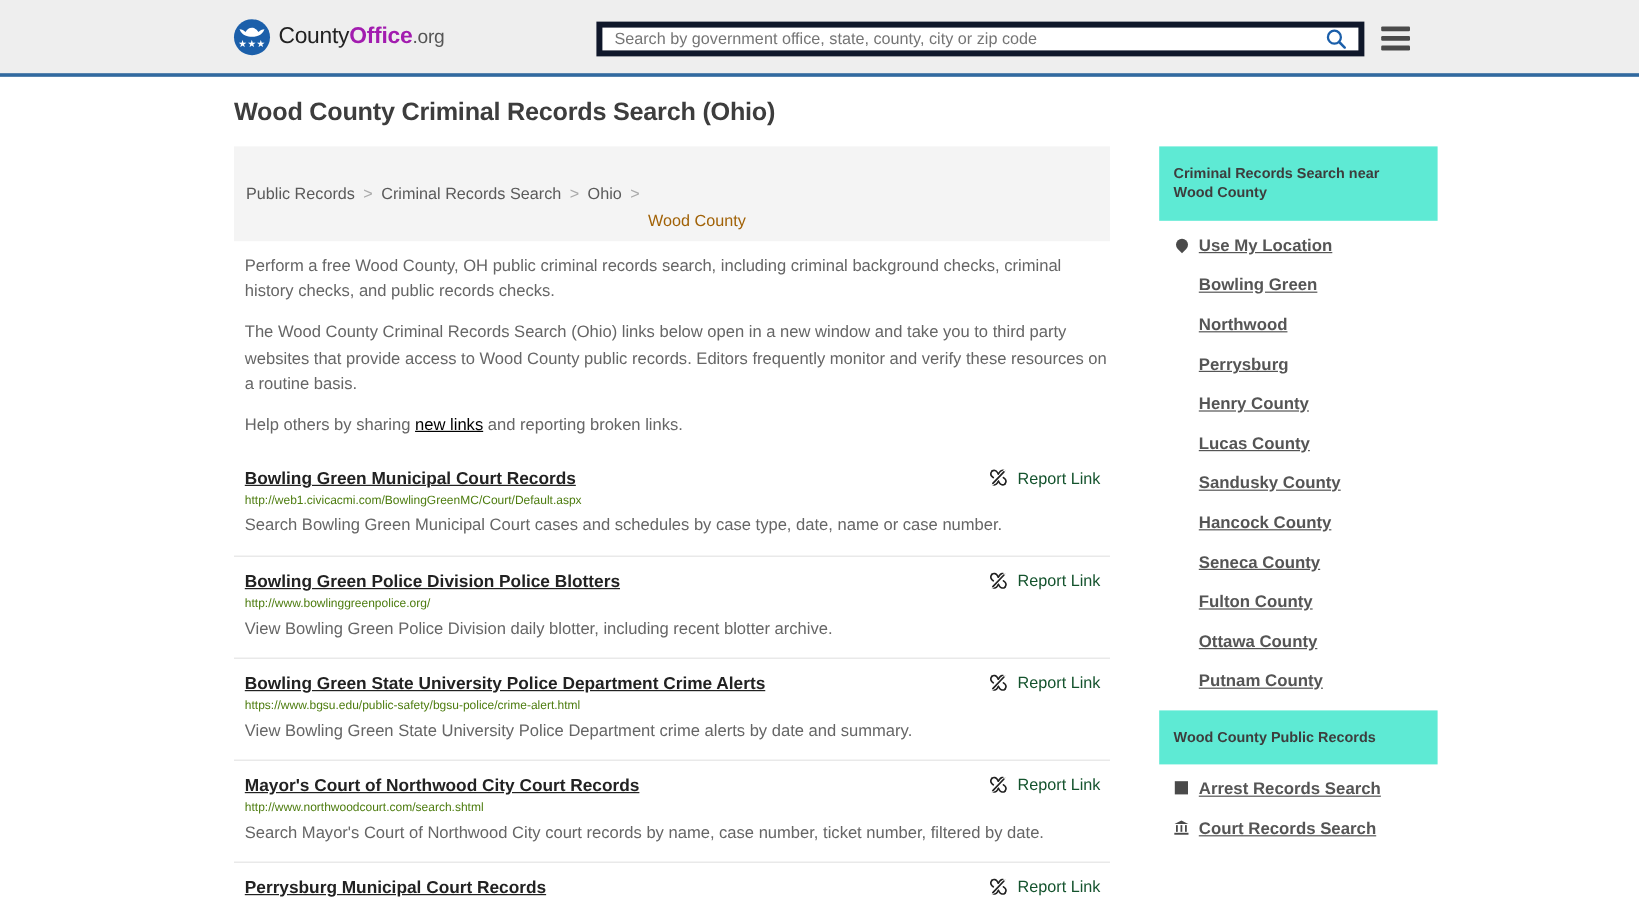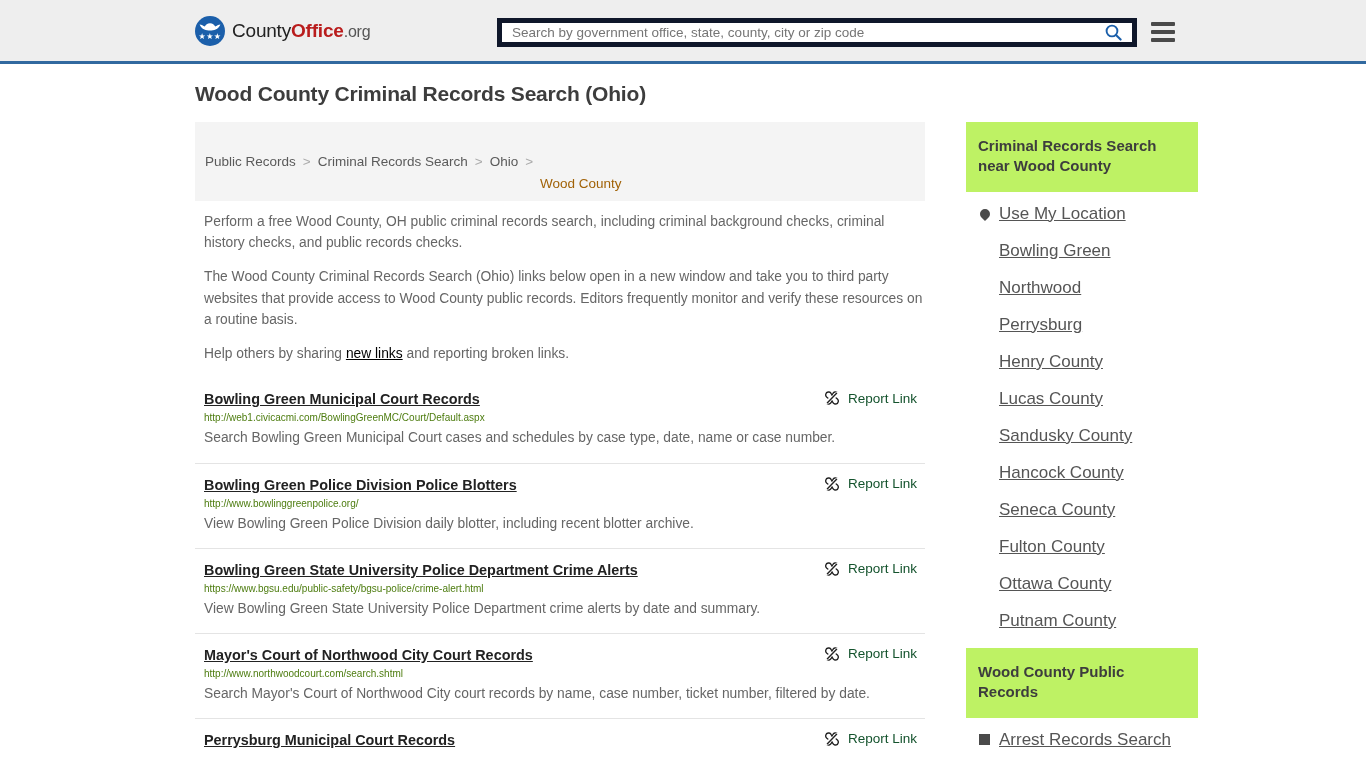--- a/index.html
+++ b/index.html
@@ -48,21 +48,21 @@
     font-size: 8px;
     letter-spacing: 0.5px;
     line-height: 8px;
   }
   .logo-text {
     font-size: 19px;
     color: #222222;
     letter-spacing: -0.2px;
     white-space: nowrap;
   }
-  .logo-text .bold { font-weight: bold; color: #b91c1c; }
+  .logo-text .bold { font-weight: bold; color: #a21caf; }
   .logo-text .tld { color: #555555; font-size: 16px; }
 
   .search-wrap {
     position: absolute;
     left: 497px;
     top: 18px;
     width: 640px;
     height: 29px;
     background: #ffffff;
     border: 5px solid #0f172a;
@@ -208,38 +208,39 @@
     text-decoration: none;
     white-space: nowrap;
     cursor: pointer;
   }
   .result:first-child .report-link { top: 14px; }
   .report-link .label { color: #14532d; }
 
   
   .side-box { margin-bottom: 10px; }
   .side-head {
-    background: #bef264;
+    background: #5eead4;
     padding: 14px 14px 15px 12px;
-    font-size: 15px;
+    font-size: 12px;
     font-weight: bold;
     color: #3d3d3d;
     line-height: 1.36;
   }
   .side-list {
     list-style: none;
     margin: 0;
     padding: 12px 0 0 12px;
   }
   .side-list li {
     display: flex;
     align-items: center;
     gap: 8px;
     margin-bottom: 17px;
-    font-size: 17px;
+    font-size: 14px;
+    font-weight: bold;
   }
   .side-list li a {
     color: #555555;
     text-decoration: underline;
   }
   .side-ico {
     width: 13px; height: 15px;
     flex: 0 0 13px;
     display: inline-flex;
     align-items: center;

